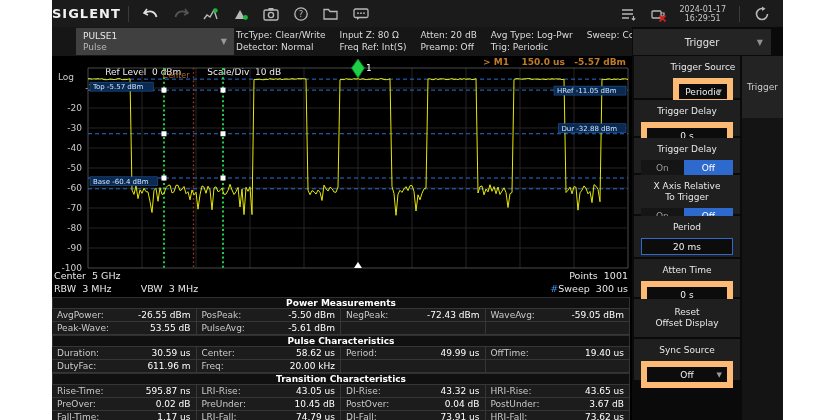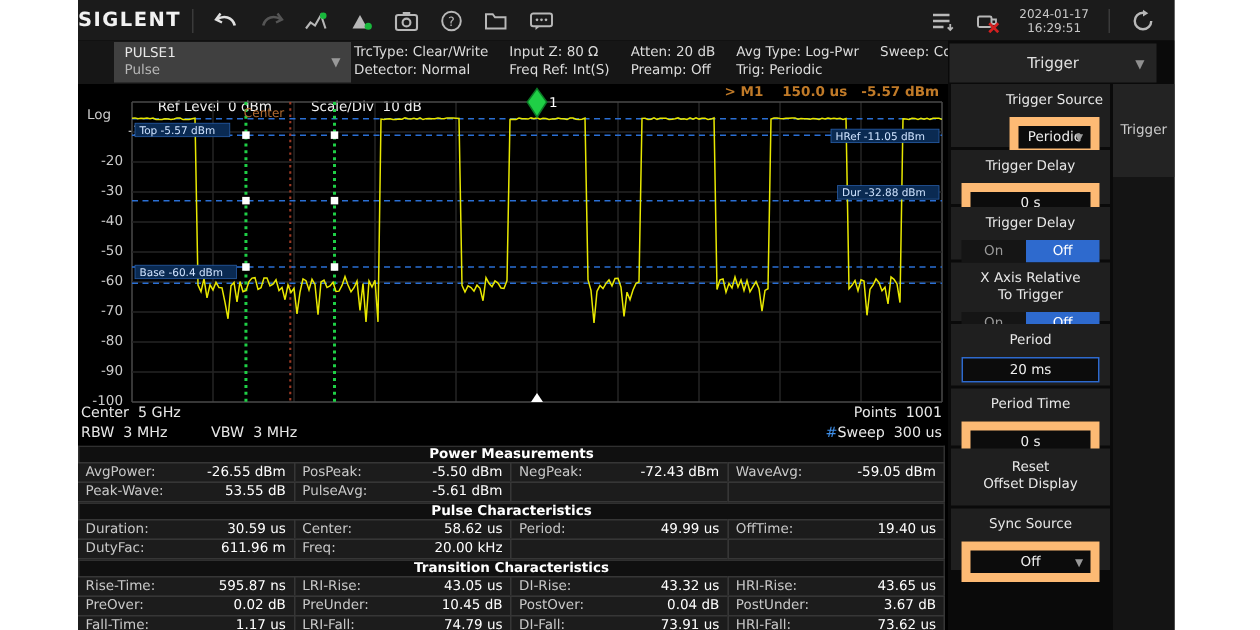--- a/index.html
+++ b/index.html
@@ -446,21 +446,21 @@
           <div class="rp-item" style="height: 41px;">
             <div class="rp-label">
               <div>Period</div>
             </div>
             <div class="rp-box active">
               <span>20 ms</span>
             </div>
           </div>
           <div class="rp-item" style="height: 38px;">
             <div class="rp-label">
-              <div>Period Time</div>
+              <div>Atten Time</div>
             </div>
             <div class="rp-box">
               <span>0 s</span>
             </div>
           </div>
           <div class="rp-item" style="height: 38px;">
             <div class="rp-btnlabel">
               <div>Reset</div>
               <div>Offset Display</div>
             </div>

